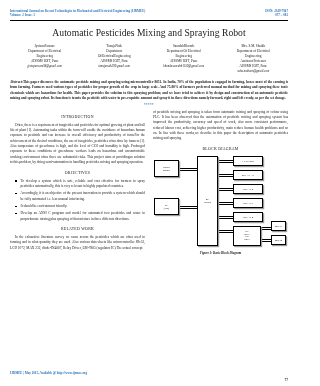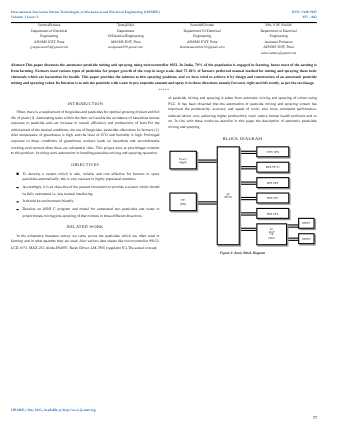--- a/index.html
+++ b/index.html
@@ -198,20 +198,21 @@
       <div>International Journal on Recent Technologies in Mechanical and Electrical Engineering (IJRMEE)</div>
       <div>Volume: 2 Issue: 5</div>
     </div>
     <div class="right">
       <div>ISSN: 2349-7947</div>
       <div>077 – 082</div>
     </div>
   </div>
   <div class="rule"></div>
 
+  <div class="title">Automatic Pesticides Mixing and Spraying Robot</div>
 
   <div class="authors">
     <div class="author">
       <span class="nm">JyotsnaPansare</span>
       <span class="ln">Department of Electrical</span>
       <span class="ln">Engineering</span>
       <span class="ln">AISSMS IOIT, Pune</span>
       <span class="mail">jyotspansare94@gmail.com</span>
     </div>
     <div class="author">

